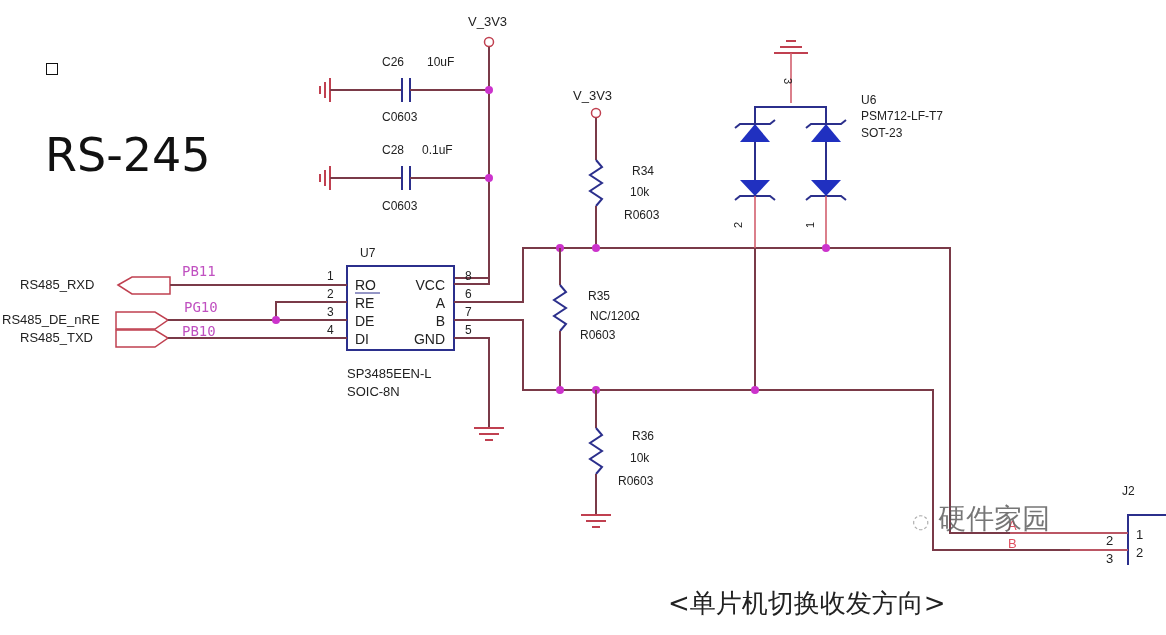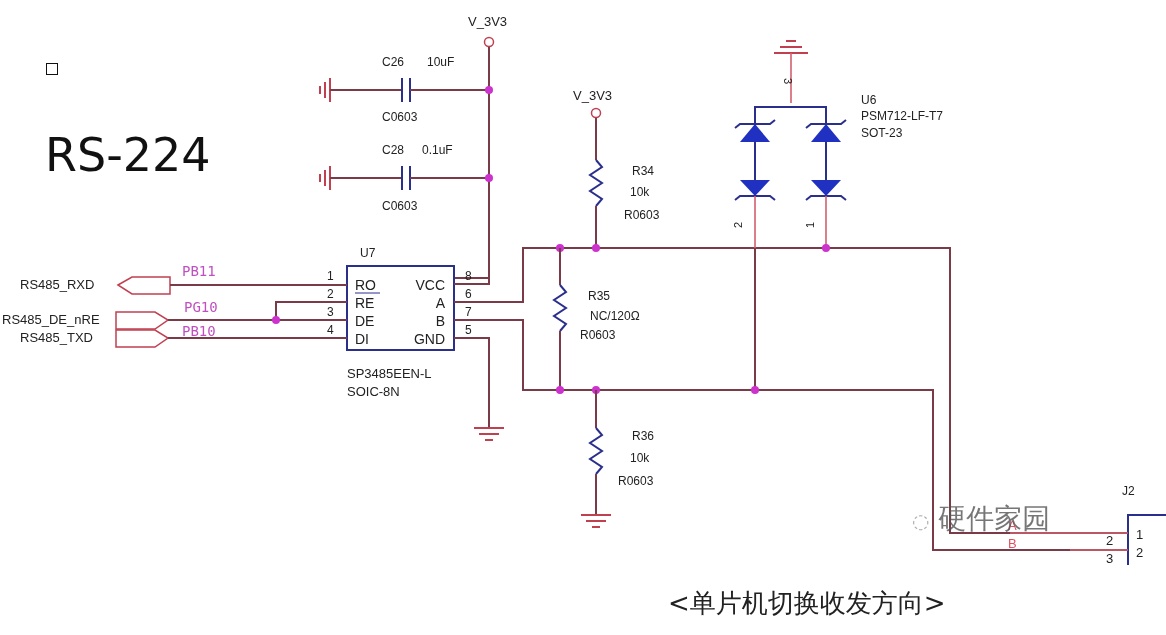--- a/index.html
+++ b/index.html
@@ -14,21 +14,21 @@
   .gnd { stroke:#c04050; stroke-width:2; }
   #title { position:absolute; left:45px; top:128px; font-size:46px; color:#111; font-family:"DejaVu Sans", sans-serif; }
   #caption { position:absolute; left:652px; top:586px; font-size:26px; color:#222; font-family:"DejaVu Sans", sans-serif;margin-left:16px; }
   #box-icon { position:absolute; left:46px; top:63px; width:10px; height:10px; border:1.5px solid #111; }
   #watermark { position:absolute; left:912px; top:500px; font-size:28px; color:#555; opacity:0.8; font-family:"DejaVu Sans", sans-serif; }
 </style>
 </head>
 <body>
 
 <div id="box-icon"></div>
-<div id="title">RS-224</div>
+<div id="title">RS-245</div>
 
 <svg width="1166" height="635">
 
   <g>
     <text class="t" x="468" y="26" font-size="13">V_3V3</text>
     <circle cx="489" cy="42" r="4.5" fill="#fff" stroke="#c04050" stroke-width="1.5"></circle>
     <line class="w" x1="489" y1="47" x2="489" y2="278"></line>
     <polyline class="w" points="455,278 489,278 489,278"></polyline>
   </g>
 

